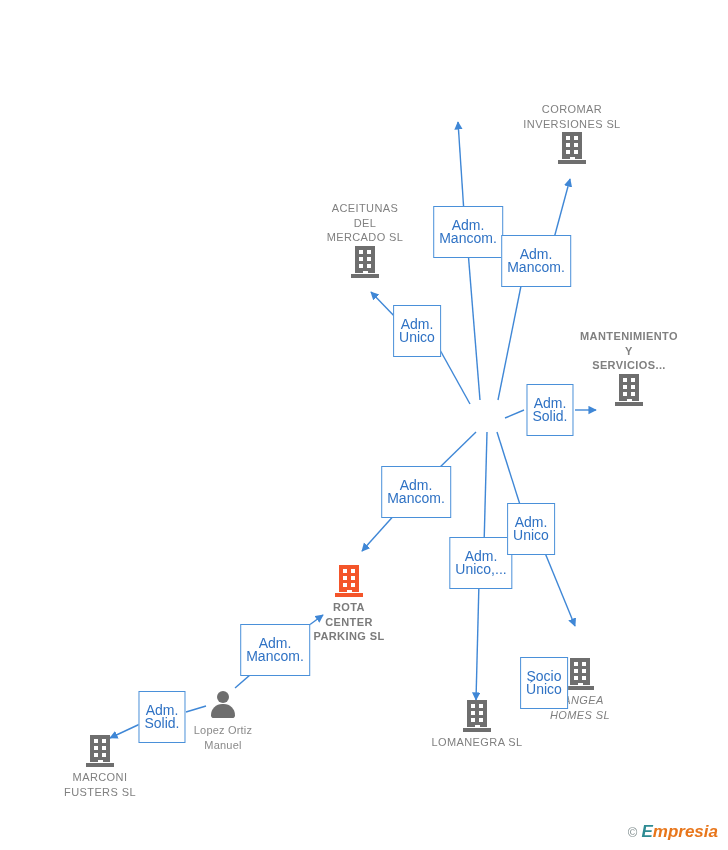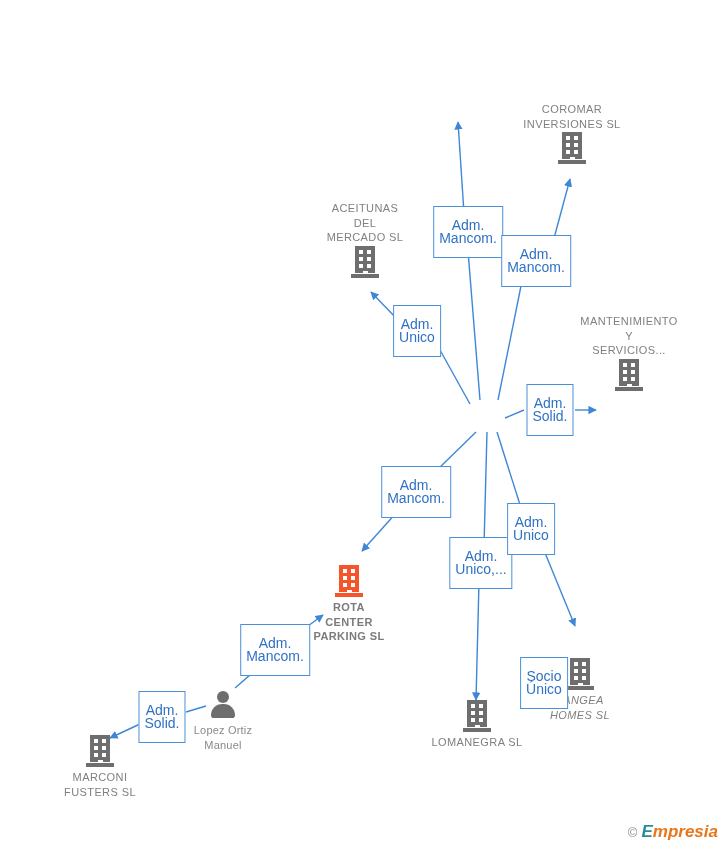--- a/index.html
+++ b/index.html
@@ -176,21 +176,21 @@
         <div class="win" style="left:8px;top:11px;"></div>
           <div class="win" style="left:16px;top:11px;"></div>
         <div class="win" style="left:8px;top:18px;"></div>
           <div class="win" style="left:16px;top:18px;"></div>
         <div class="door"></div>
           <div class="base"></div>
       </div>
     </div>
   </div>
 
-  <div class="node company caption-above" style="left:629px;top:314px;">
+  <div class="node company caption-above" style="left:629px;top:329px;font-weight:bold;">
     <div class="caption">MANTENIMIENTO
 Y
 SERVICIOS...</div>
     <div class="glyph">
       <div class="bld">
         <div class="tower"></div>
         <div class="win" style="left:8px;top:4px;"></div>
           <div class="win" style="left:16px;top:4px;"></div>
         <div class="win" style="left:8px;top:11px;"></div>
           <div class="win" style="left:16px;top:11px;"></div>

